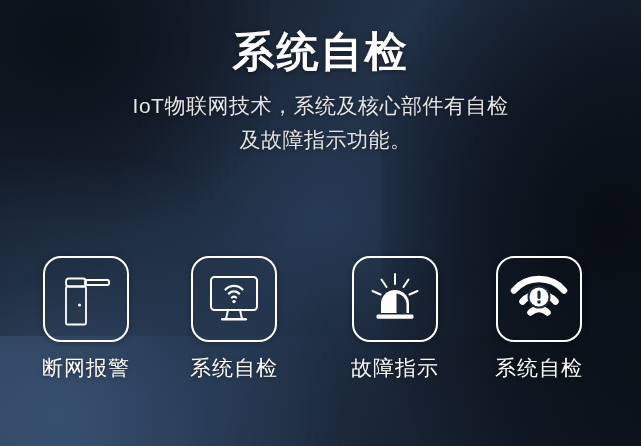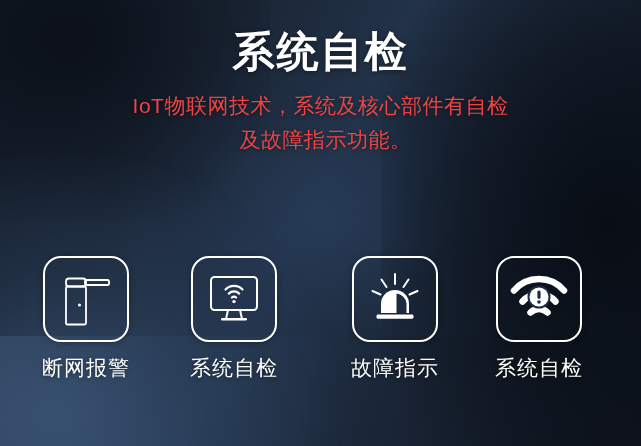--- a/index.html
+++ b/index.html
@@ -81,21 +81,21 @@
     color: #ffffff;
     letter-spacing: 2px;
     text-shadow: 0 1px 5px rgba(0,0,0,0.45);
   }
   .subtitle {
     margin: 14px auto 0 auto;
     width: 430px;
     font-size: 21px;
     line-height: 1.62;
     font-weight: normal;
-    color: #ef4444;
+    color: #e5e5e5;
     letter-spacing: 0.5px;
     text-shadow: 0 1px 4px rgba(0,0,0,0.45);
   }
   .subtitle .line {
     display: block;
   }
   .subtitle .line-2 {
     padding-left: 10px;
     font-family: Liberation Serif, serif;
   }

